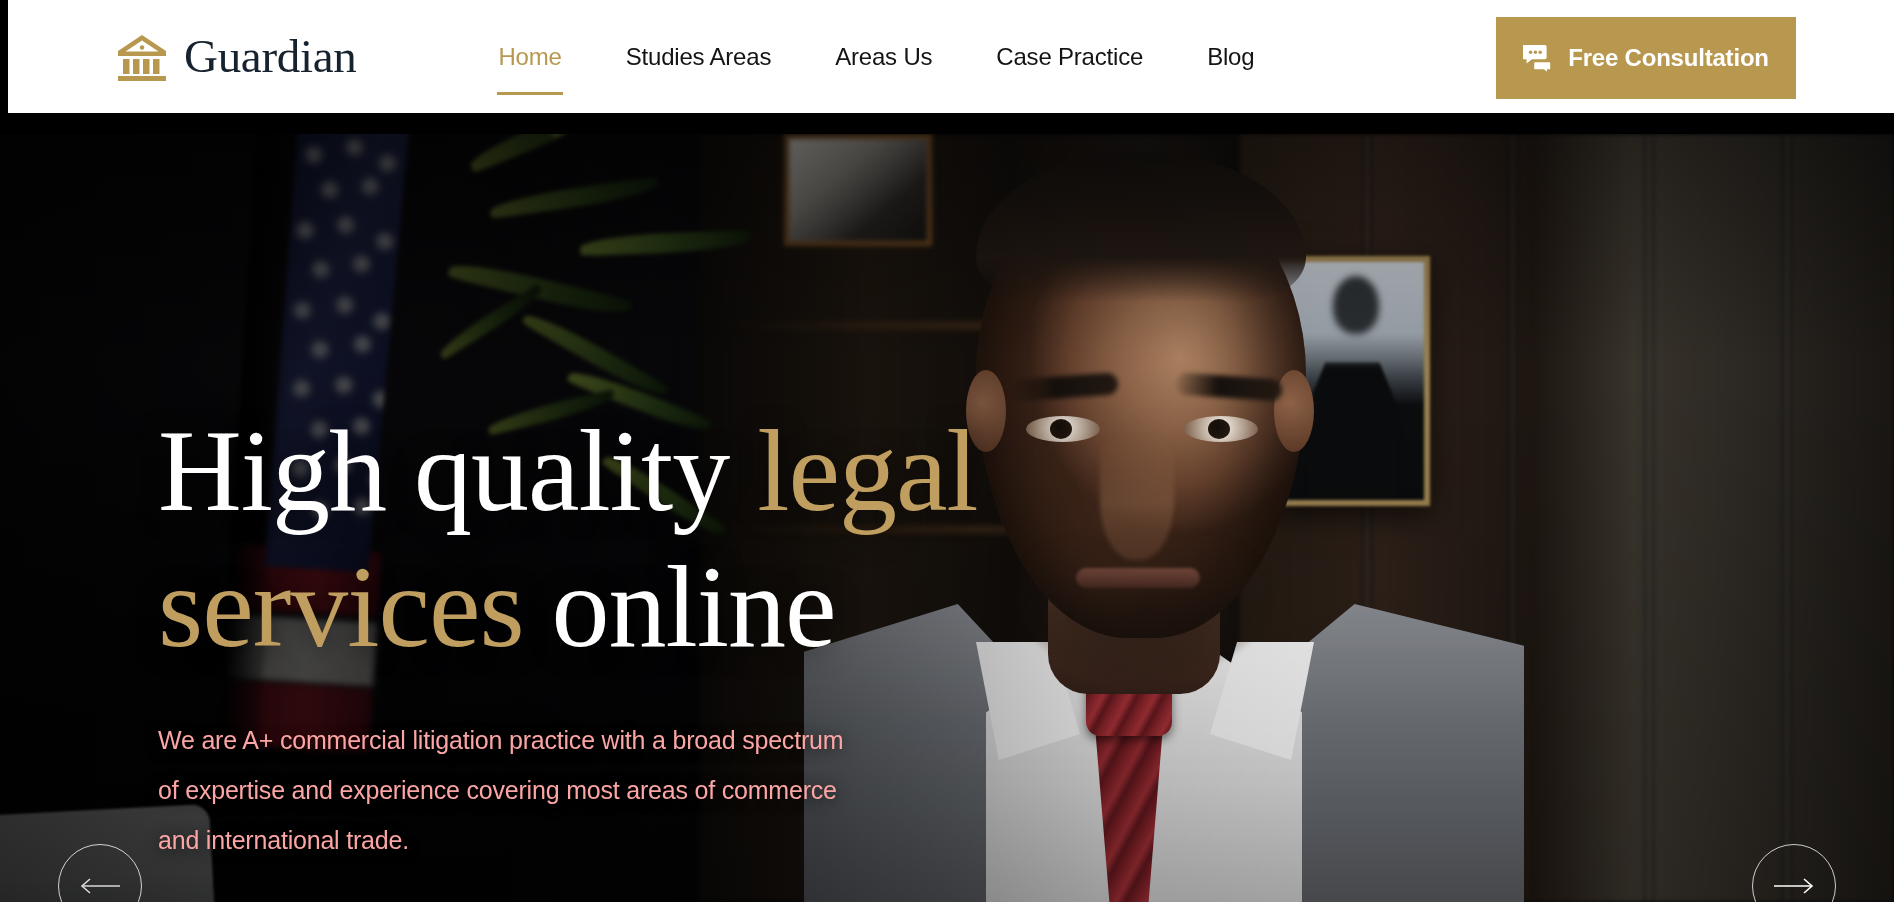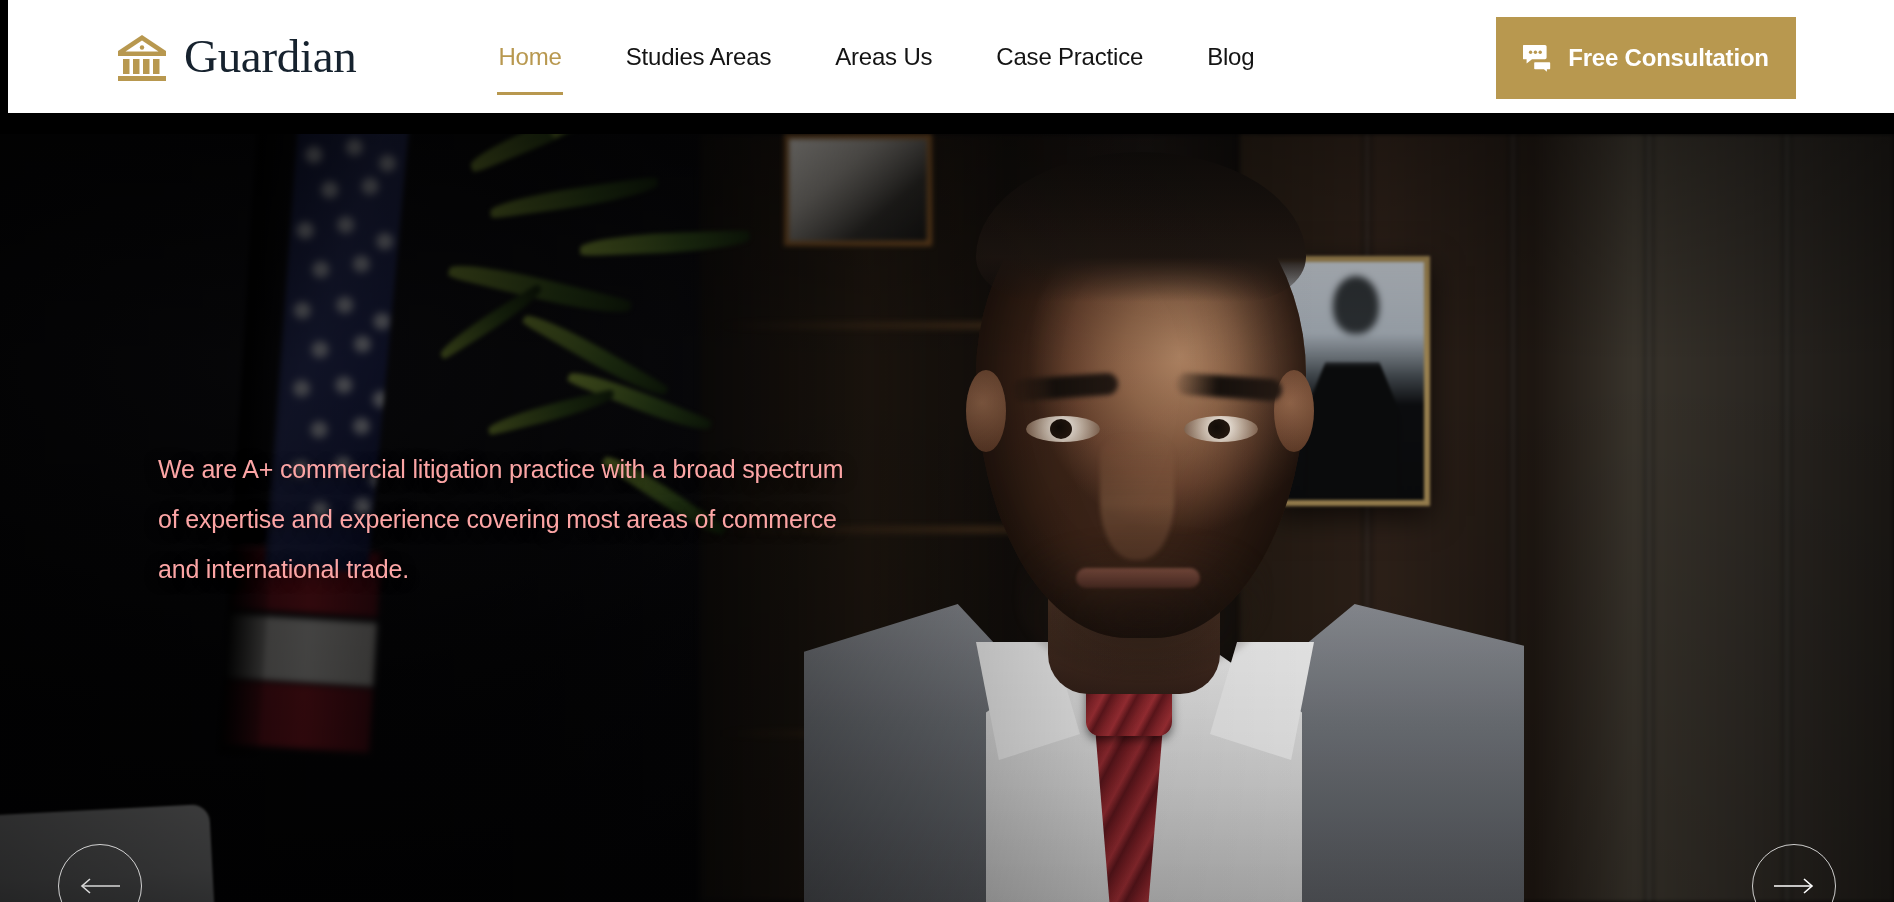--- a/index.html
+++ b/index.html
@@ -408,20 +408,24 @@
       <div class="nose"></div>
       <div class="mouth"></div>
     </div>
 
     <div class="laptop"></div>
 
     <div class="hero-scrim"></div>
   </div>
 
   <div class="hero-content">
+    <h1 class="headline">
+      <span>High quality </span><span class="gold">legal</span><br>
+      <span class="gold">services</span><span> online</span>
+    </h1>
     <p class="hero-sub">We are A+ commercial litigation practice with a broad spectrum of expertise and experience covering most areas of commerce and international trade.</p>
   </div>
 
   <div class="arrow prev">
     <span>
       <svg viewBox="0 0 42 20" aria-hidden="true">
         <line x1="41" y1="10" x2="3" y2="10" stroke="#d8d8d8" stroke-width="1.6"></line>
         <polyline points="11,3 3,10 11,17" fill="none" stroke="#d8d8d8" stroke-width="1.6"></polyline>
       </svg>
     </span>

